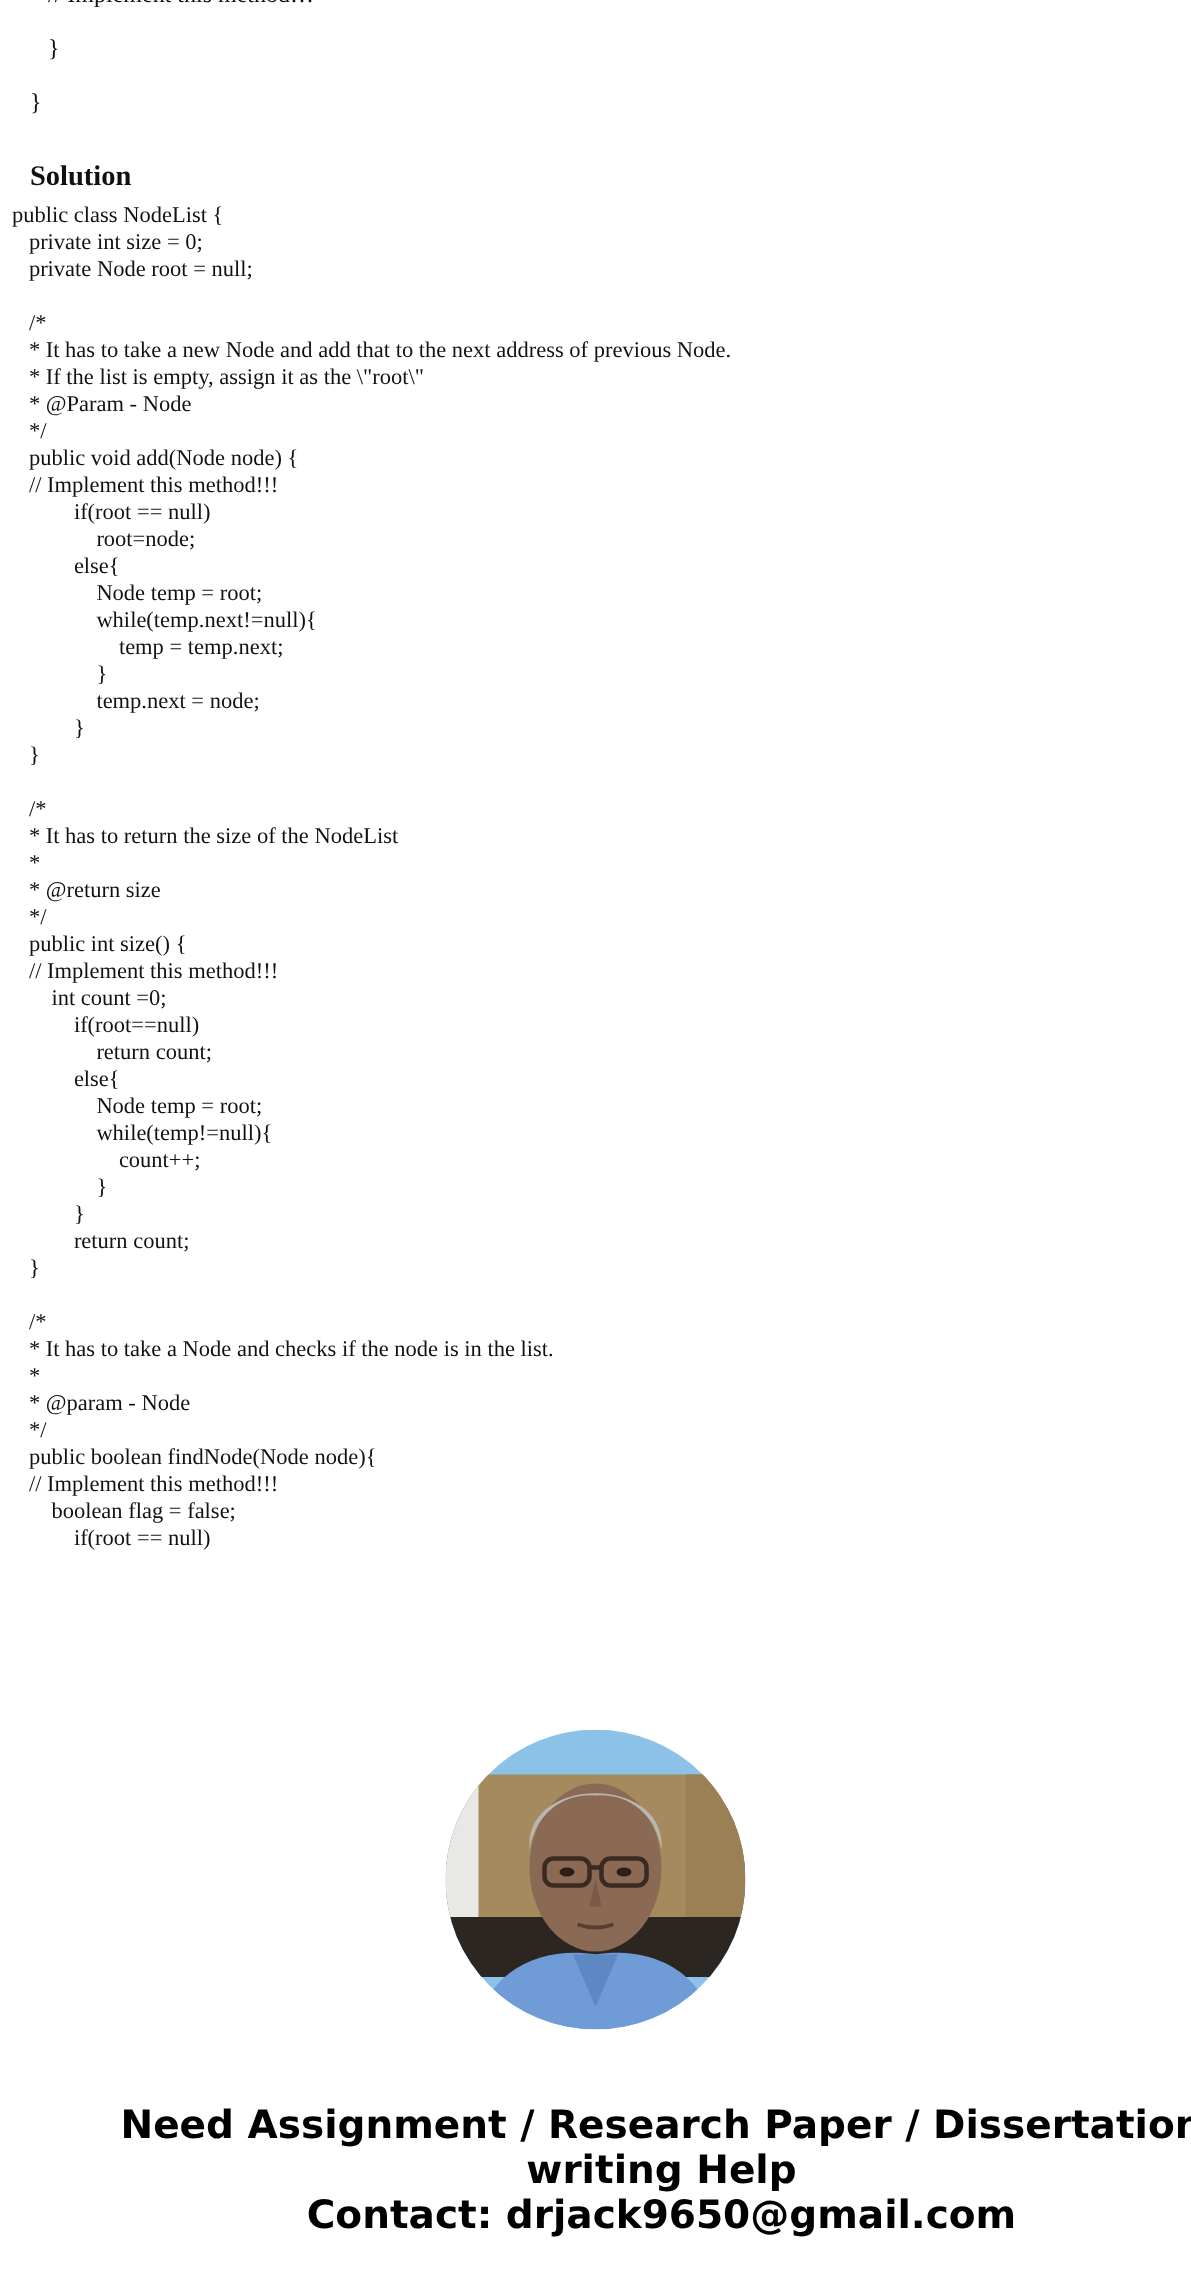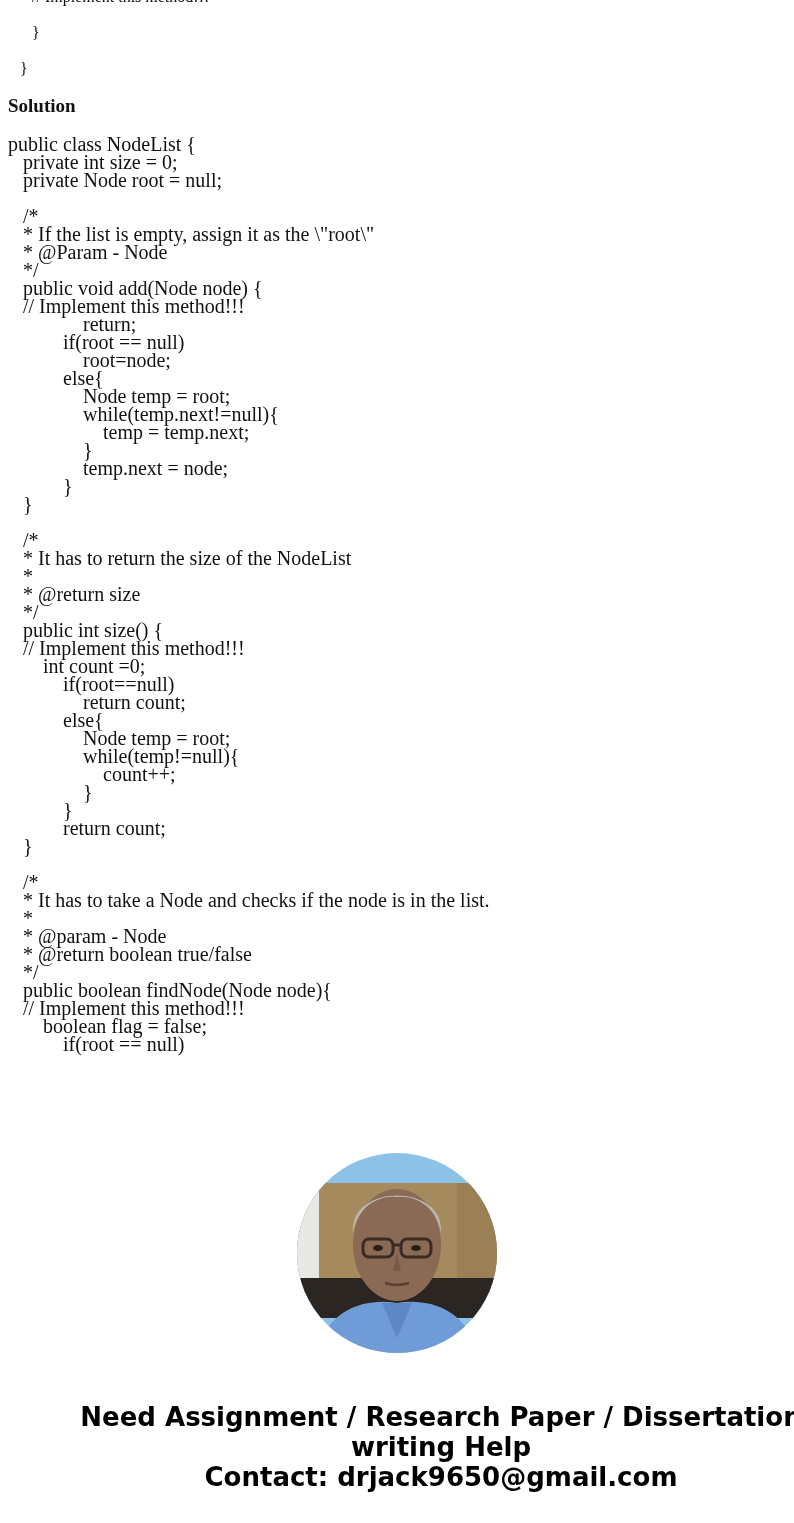--- a/index.html
+++ b/index.html
@@ -24,33 +24,33 @@
       line-height: 18px;
     }
     .code-top .line {
       white-space: pre;
       height: 18px;
     }
     .solution-heading {
       position: absolute;
       left: 8px;
       top: 94px;
-      margin: 0;
+      margin: 12px;
       font-size: 19px;
       font-weight: bold;
       line-height: 24px;
     }
     .solution-code {
       position: absolute;
       left: 8px;
       top: 135px;
       width: 780px;
       height: 987px;
       overflow: hidden;
-      font-size: 20px;
+      font-size: 15px;
       line-height: 18px;
     }
     .solution-code .line {
       white-space: pre;
       height: 18px;
     }
     .avatar-wrap {
       position: absolute;
       left: 297px;
       top: 1153px;
@@ -91,26 +91,26 @@
 </div>
 
 <h3 class="solution-heading">Solution</h3>
 
 <div class="solution-code" id="solution-code">
     <div class="line">public class NodeList {</div>
     <div class="line">   private int size = 0;</div>
     <div class="line">   private Node root = null;</div>
     <div class="line"></div>
     <div class="line">   /*</div>
+    <div class="line">   * It has to take a new Node and add that to the next address of previous Node.</div>
     <div class="line">   * If the list is empty, assign it as the \"root\"</div>
     <div class="line">   * @Param - Node</div>
     <div class="line">   */</div>
     <div class="line">   public void add(Node node) {</div>
     <div class="line">   // Implement this method!!!</div>
-    <div class="line">               return;</div>
     <div class="line">           if(root == null)</div>
     <div class="line">               root=node;</div>
     <div class="line">           else{</div>
     <div class="line">               Node temp = root;</div>
     <div class="line">               while(temp.next!=null){</div>
     <div class="line">                   temp = temp.next;</div>
     <div class="line">               }</div>
     <div class="line">               temp.next = node;</div>
     <div class="line">           }</div>
     <div class="line">   }</div>
@@ -131,21 +131,20 @@
     <div class="line">                   count++;</div>
     <div class="line">               }</div>
     <div class="line">           }</div>
     <div class="line">           return count;</div>
     <div class="line">   }</div>
     <div class="line"></div>
     <div class="line">   /*</div>
     <div class="line">   * It has to take a Node and checks if the node is in the list.</div>
     <div class="line">   *</div>
     <div class="line">   * @param - Node</div>
-    <div class="line">   * @return boolean true/false</div>
     <div class="line">   */</div>
     <div class="line">   public boolean findNode(Node node){</div>
     <div class="line">   // Implement this method!!!</div>
     <div class="line">       boolean flag = false;</div>
     <div class="line">           if(root == null)</div>
   </div>
 
 <div class="avatar-wrap">
   <svg width="200" height="200" viewBox="0 0 200 200">
     <rect x="0" y="0" width="200" height="200" fill="#8cc1e8"></rect>

